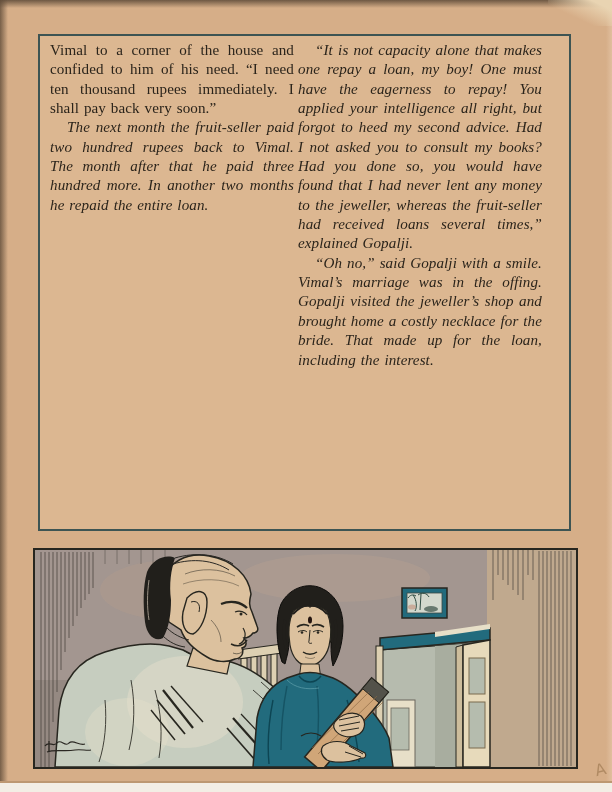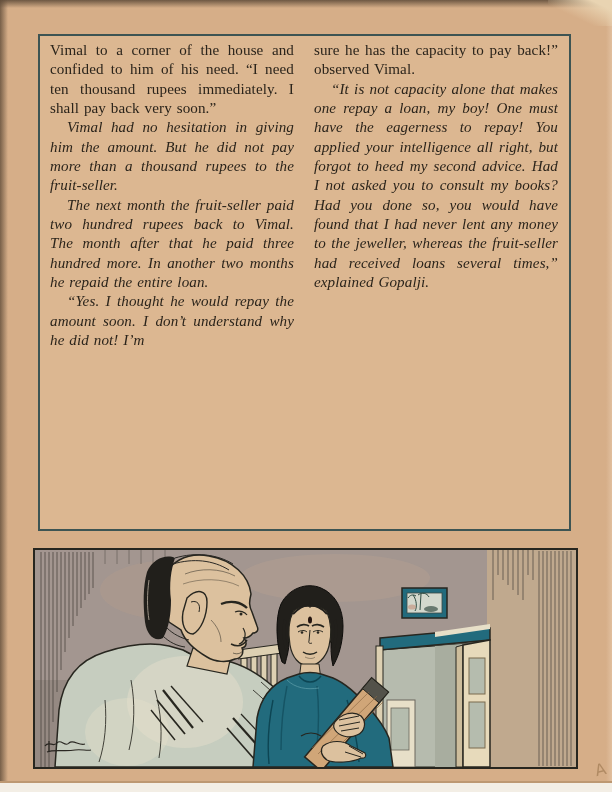--- a/index.html
+++ b/index.html
@@ -24,21 +24,21 @@
   .corner-mark{position:absolute;right:6px;bottom:13px;
     color:rgba(130,95,55,.45);font-size:16px;transform:rotate(-14deg);
     font-family:"DejaVu Sans", sans-serif;}
 
   
   .text-box{
     position:absolute;left:38px;top:34px;width:533px;height:497px;
     box-sizing:border-box;border:2px solid var(--box-border,#3d5453);
     background:var(--paper-light,#dbb691);
     padding:5px 10px 4px 10px;
-    display:flex;gap:20px;overflow:hidden;
+    display:flex;gap:4px;overflow:hidden;
   }
   .col{
     width:244px;height:100%;overflow:hidden;
     text-align:justify;
     color:var(--ink,#2b241b);
     font-size:15.1px;line-height:19.35px;
     letter-spacing:.1px;word-spacing:1px;
   }
   .para{margin:0;}
   .para.ind{text-indent:17px;font-style:italic;}
@@ -67,27 +67,25 @@
   .s-ink{stroke:var(--illo-border,#27261f);}
 </style>
 </head>
 <body>
 
 <div class="page">
 
   <div class="text-box">
     <div class="col">
         <p class="para">Vimal to a corner of the house and confided to him of his need. “I need ten thousand rupees immediately. I shall pay back very soon.”</p>
-        <p class="para ind">Vimal had no hesitation in giving him the amount. But he did not pay more than a thousand rupees to the fruit-seller.</p>
         <p class="para ind">The next month the fruit-seller paid two hundred rupees back to Vimal. The month after that he paid three hundred more. In another two months he repaid the entire loan.</p>
-        <p class="para ind">“Yes. I thought he would repay the amount soon. I don’t understand why he did not! I’m</p>
       </div>
     <div class="col">
-        <p class="para">sure he has the capacity to pay back!” observed Vimal.</p>
         <p class="para ind">“It is not capacity alone that makes one repay a loan, my boy! One must have the eagerness to repay! You applied your intelligence all right, but forgot to heed my second advice. Had I not asked you to consult my books? Had you done so, you would have found that I had never lent any money to the jeweller, whereas the fruit-seller had received loans several times,” explained Gopalji.</p>
+        <p class="para ind">“Oh no,” said Gopalji with a smile. Vimal’s marriage was in the offing. Gopalji visited the jeweller’s shop and brought home a costly necklace for the bride. That made up for the loan, including the interest.</p>
       </div>
   </div>
 
   <div class="illo">
     <svg width="541" height="217" viewBox="0 0 541 217">
 
       <rect x="0" y="0" width="541" height="217" class="f-wall"></rect>
       <ellipse cx="300" cy="28" rx="95" ry="24" fill="#b9a393" opacity="0.35"></ellipse>
       <ellipse cx="140" cy="40" rx="75" ry="30" fill="#baa08c" opacity="0.3"></ellipse>
       <rect x="0" y="130" width="95" height="87" fill="#857a72" opacity="0.45"></rect>

